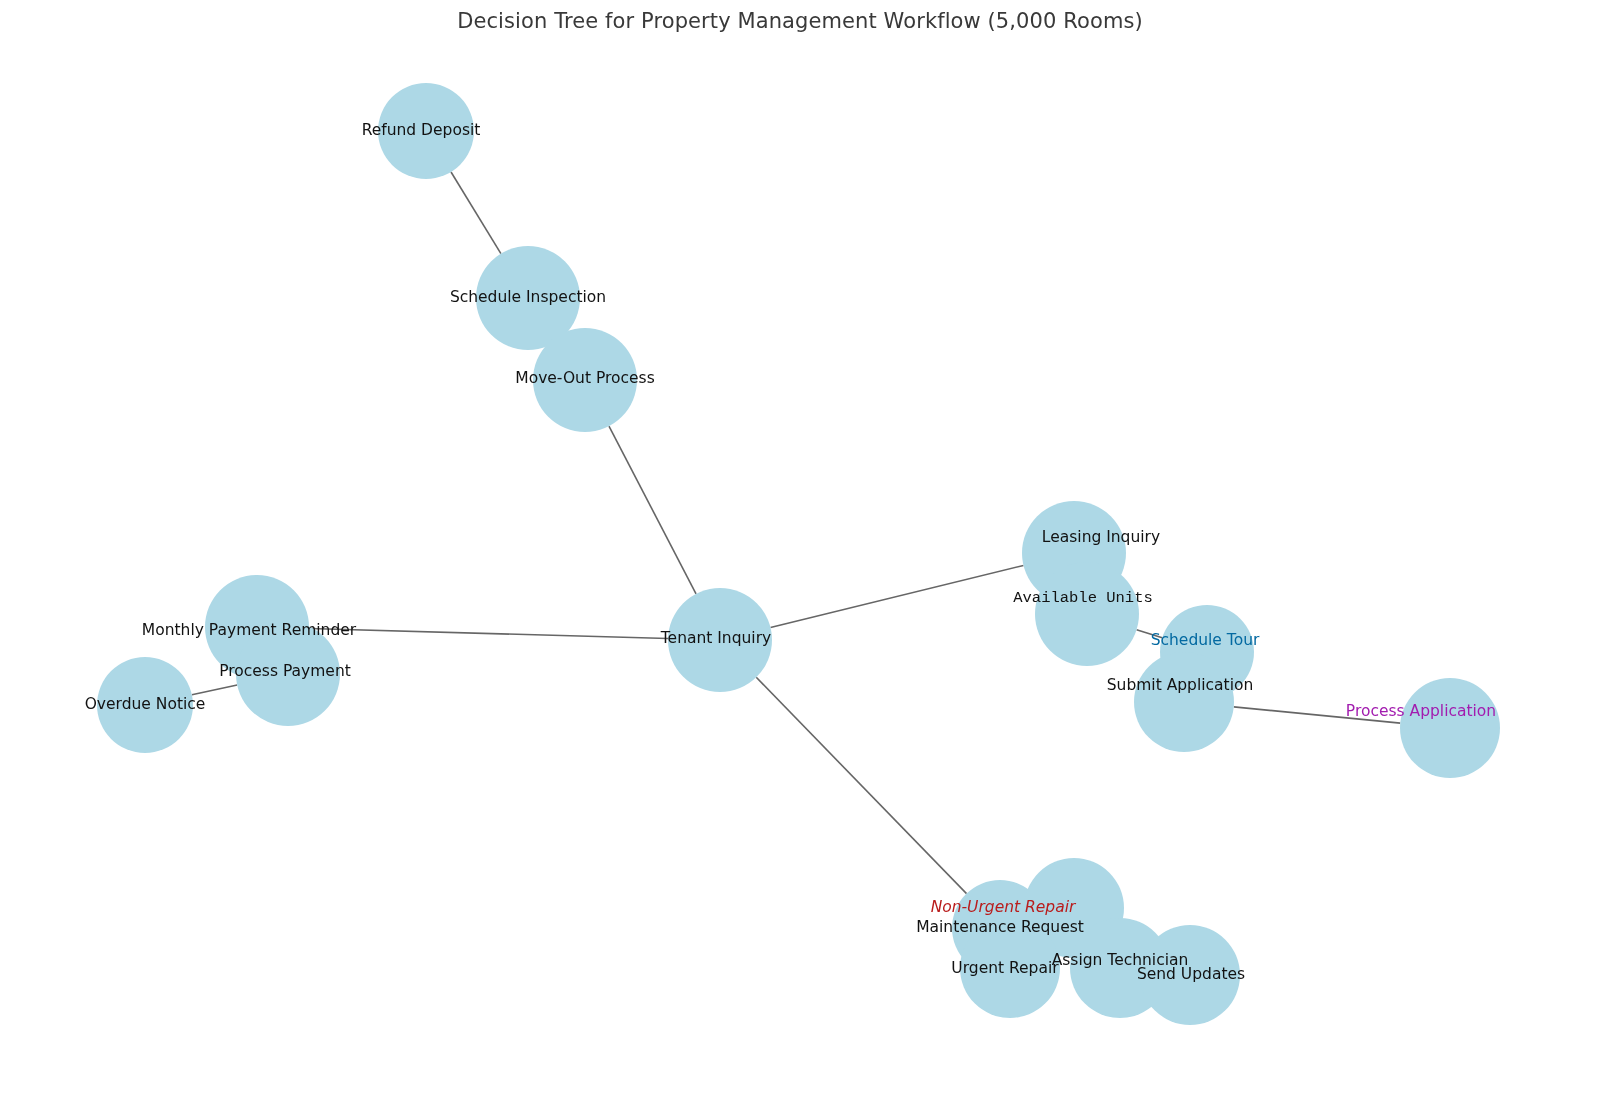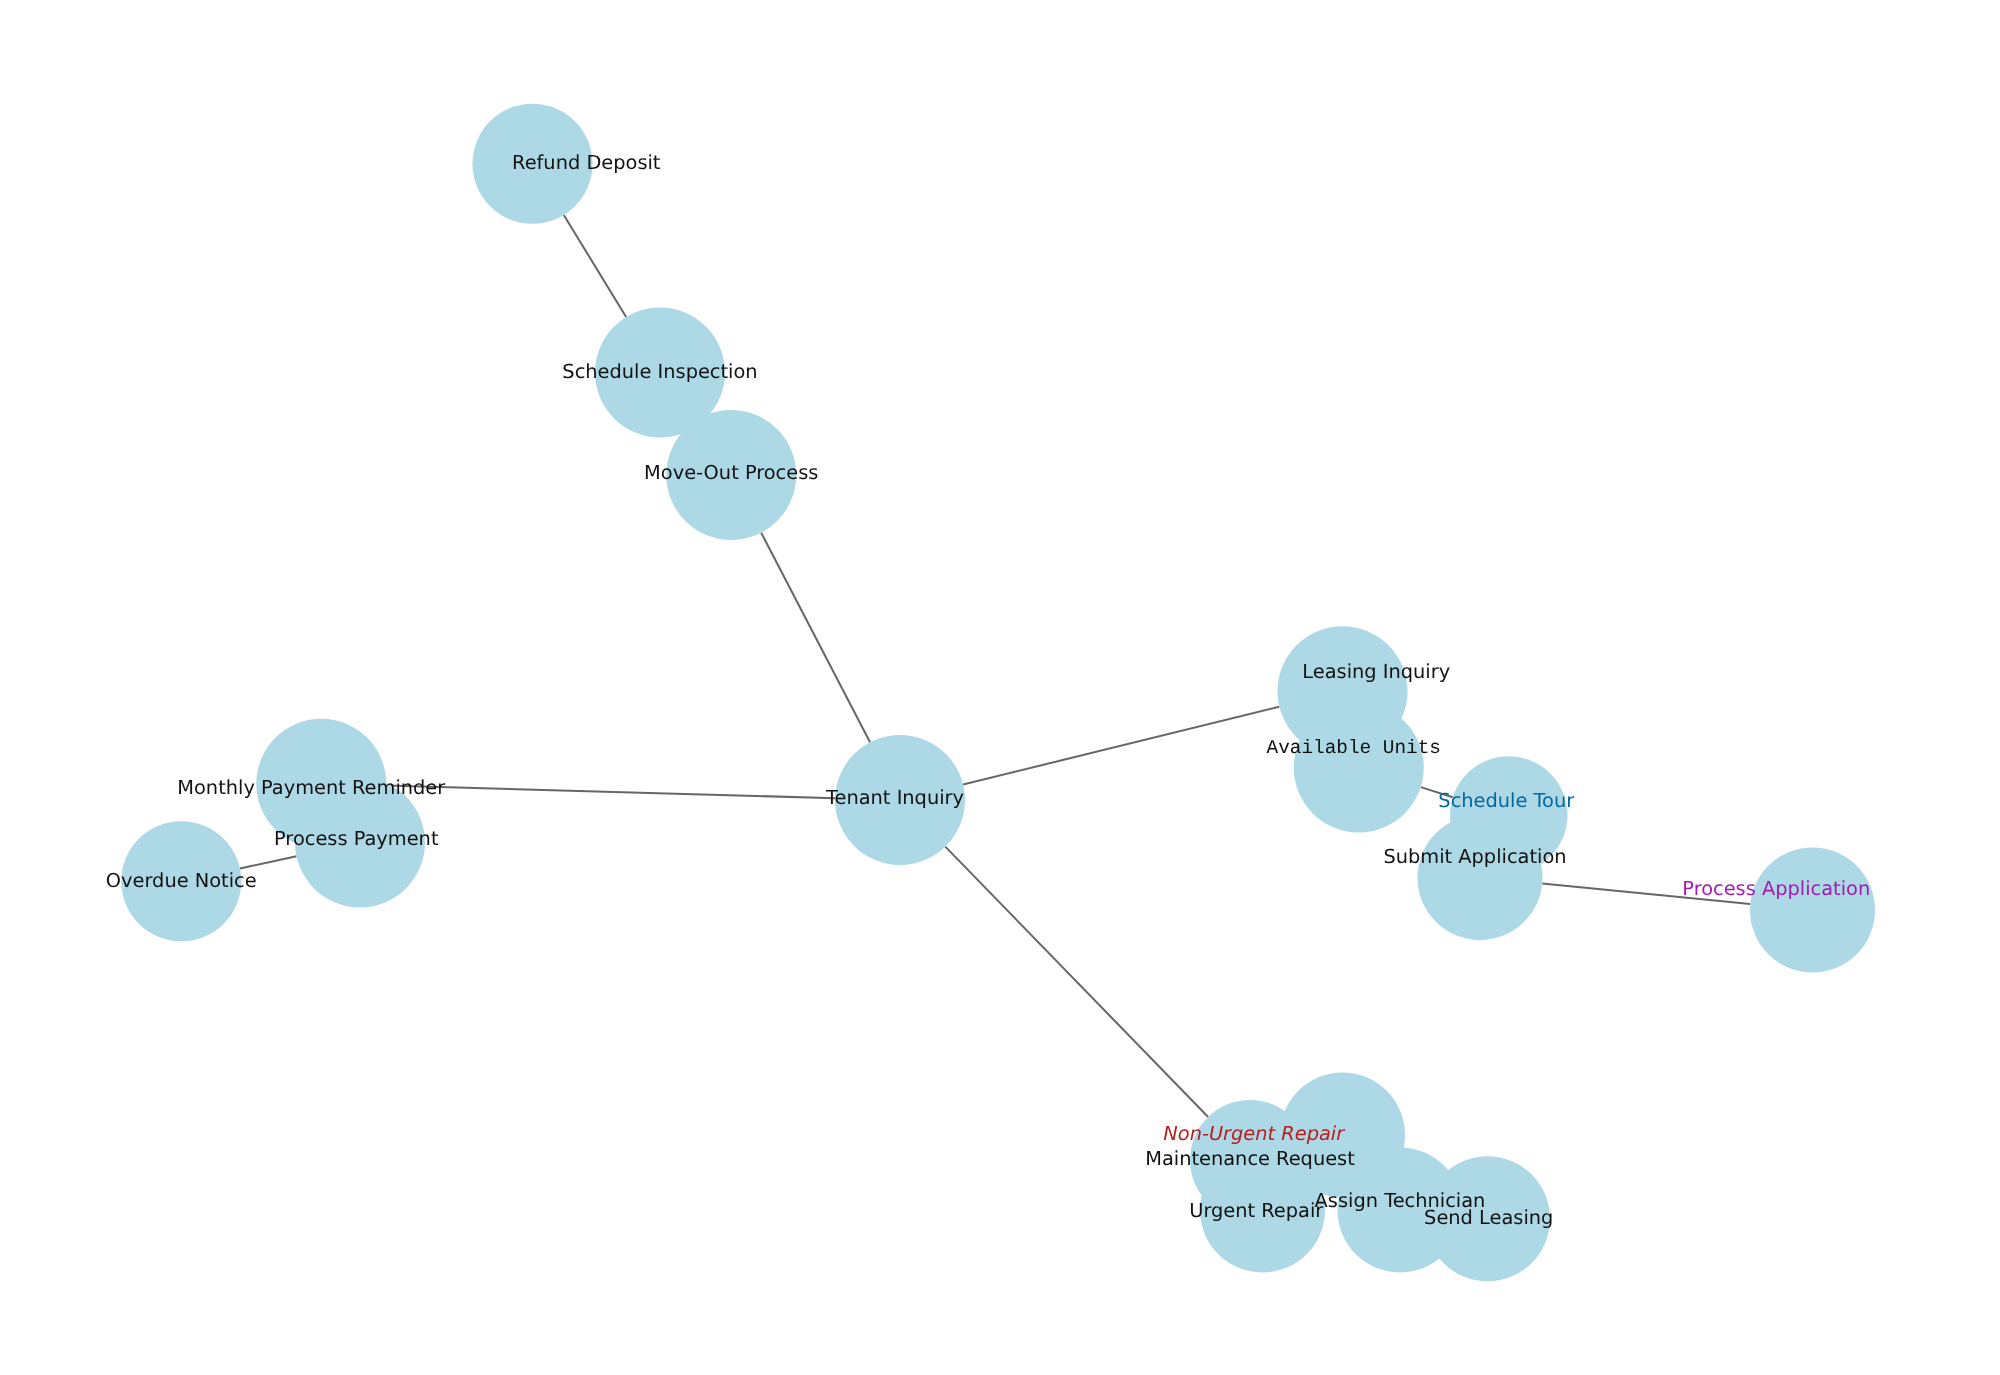--- a/index.html
+++ b/index.html
@@ -63,20 +63,21 @@
     white-space: nowrap;
     transform: translate(-50%, -50%);
     line-height: 1;
   }
 </style>
 </head>
 <body>
 
 <div id="canvas">
 
+  <div id="graph-title">Decision Tree for Property Management Workflow (5,000 Rooms)</div>
 
   <svg id="edge-layer" viewBox="0 0 1600 1100" xmlns="http://www.w3.org/2000/svg">
       <line x1="451.01967783787524" y1="171.9635901855408" x2="500.8953490089685" y2="253.62277729899745" stroke="#666666" stroke-width="1.6"></line>
       <line x1="557.6800952110956" y1="340.6976808299971" x2="555.3199047889044" y2="337.3023191700029" stroke="#666666" stroke-width="1.6"></line>
       <line x1="608.9623940736469" y1="426.1497959936905" x2="696.0376059263531" y2="593.8502040063096" stroke="#666666" stroke-width="1.6"></line>
       <line x1="668.0204852551648" y1="638.5405319834064" x2="308.9795147448352" y2="628.4594680165936" stroke="#666666" stroke-width="1.6"></line>
       <line x1="285.63092678301314" y1="670.4081793161812" x2="259.36907321698686" y2="630.5918206838188" stroke="#666666" stroke-width="1.6"></line>
       <line x1="237.1804228126394" y1="685.016831418239" x2="191.91037894217902" y2="694.8306171523948" stroke="#666666" stroke-width="1.6"></line>
       <line x1="770.4973543579804" y1="627.5896332510048" x2="1023.5026456420196" y2="565.4103667489952" stroke="#666666" stroke-width="1.6"></line>
       <line x1="1084.8385677157332" y1="603.8578946661329" x2="1076.1614322842668" y2="563.1421053338671" stroke="#666666" stroke-width="1.6"></line>
@@ -104,32 +105,32 @@
       <div class="node" style="left: 1134px; top: 652px; width: 100px; height: 100px; background: rgb(173, 216, 230);"></div>
       <div class="node" style="left: 1400px; top: 678px; width: 100px; height: 100px; background: rgb(173, 216, 230);"></div>
       <div class="node" style="left: 952px; top: 880px; width: 96px; height: 96px; background: rgb(173, 216, 230);"></div>
       <div class="node" style="left: 1024px; top: 858px; width: 100px; height: 100px; background: rgb(173, 216, 230);"></div>
       <div class="node" style="left: 960px; top: 918px; width: 100px; height: 100px; background: rgb(173, 216, 230);"></div>
       <div class="node" style="left: 1070px; top: 918px; width: 100px; height: 100px; background: rgb(173, 216, 230);"></div>
       <div class="node" style="left: 1140px; top: 925px; width: 100px; height: 100px; background: rgb(173, 216, 230);"></div>
     </div>
 
   <div id="label-layer">
-      <div class="node-label" style="left: 421px; top: 131px; color: rgb(18, 18, 18); margin-left: 48px;">Refund Deposit</div>
+      <div class="node-label" style="left: 421px; top: 131px; color: rgb(18, 18, 18);">Refund Deposit</div>
       <div class="node-label" style="left: 528px; top: 298px; color: rgb(18, 18, 18);">Schedule Inspection</div>
       <div class="node-label" style="left: 585px; top: 379px; color: rgb(18, 18, 18);">Move-Out Process</div>
       <div class="node-label" style="left: 716px; top: 639px; color: rgb(18, 18, 18);">Tenant Inquiry</div>
       <div class="node-label" style="left: 249px; top: 631px; color: rgb(18, 18, 18);">Monthly Payment Reminder</div>
       <div class="node-label" style="left: 285px; top: 672px; color: rgb(18, 18, 18);">Process Payment</div>
       <div class="node-label" style="left: 145px; top: 705px; color: rgb(18, 18, 18);">Overdue Notice</div>
       <div class="node-label" style="left: 1073px; top: 538px; color: rgb(18, 18, 18); margin-left: 28px;">Leasing Inquiry</div>
       <div class="node-label" style="left: 1083px; top: 599px; color: rgb(18, 18, 18); font-family: Liberation Mono, monospace;">Available Units</div>
       <div class="node-label" style="left: 1205px; top: 641px; color: #0369a1;">Schedule Tour</div>
       <div class="node-label" style="left: 1180px; top: 686px; color: rgb(18, 18, 18);">Submit Application</div>
       <div class="node-label" style="left: 1421px; top: 712px; color: #a21caf;">Process Application</div>
       <div class="node-label" style="left: 1000px; top: 928px; color: rgb(18, 18, 18);">Maintenance Request</div>
       <div class="node-label" style="left: 1003px; top: 908px; color: #b91c1c; font-style: italic;">Non-Urgent Repair</div>
       <div class="node-label" style="left: 1005px; top: 969px; color: rgb(18, 18, 18);">Urgent Repair</div>
       <div class="node-label" style="left: 1120px; top: 961px; color: rgb(18, 18, 18);">Assign Technician</div>
-      <div class="node-label" style="left: 1191px; top: 975px; color: rgb(18, 18, 18);">Send Leasing</div>
+      <div class="node-label" style="left: 1191px; top: 975px; color: rgb(18, 18, 18);">Send Updates</div>
     </div>
 
 </div>
 
 </body></html>

